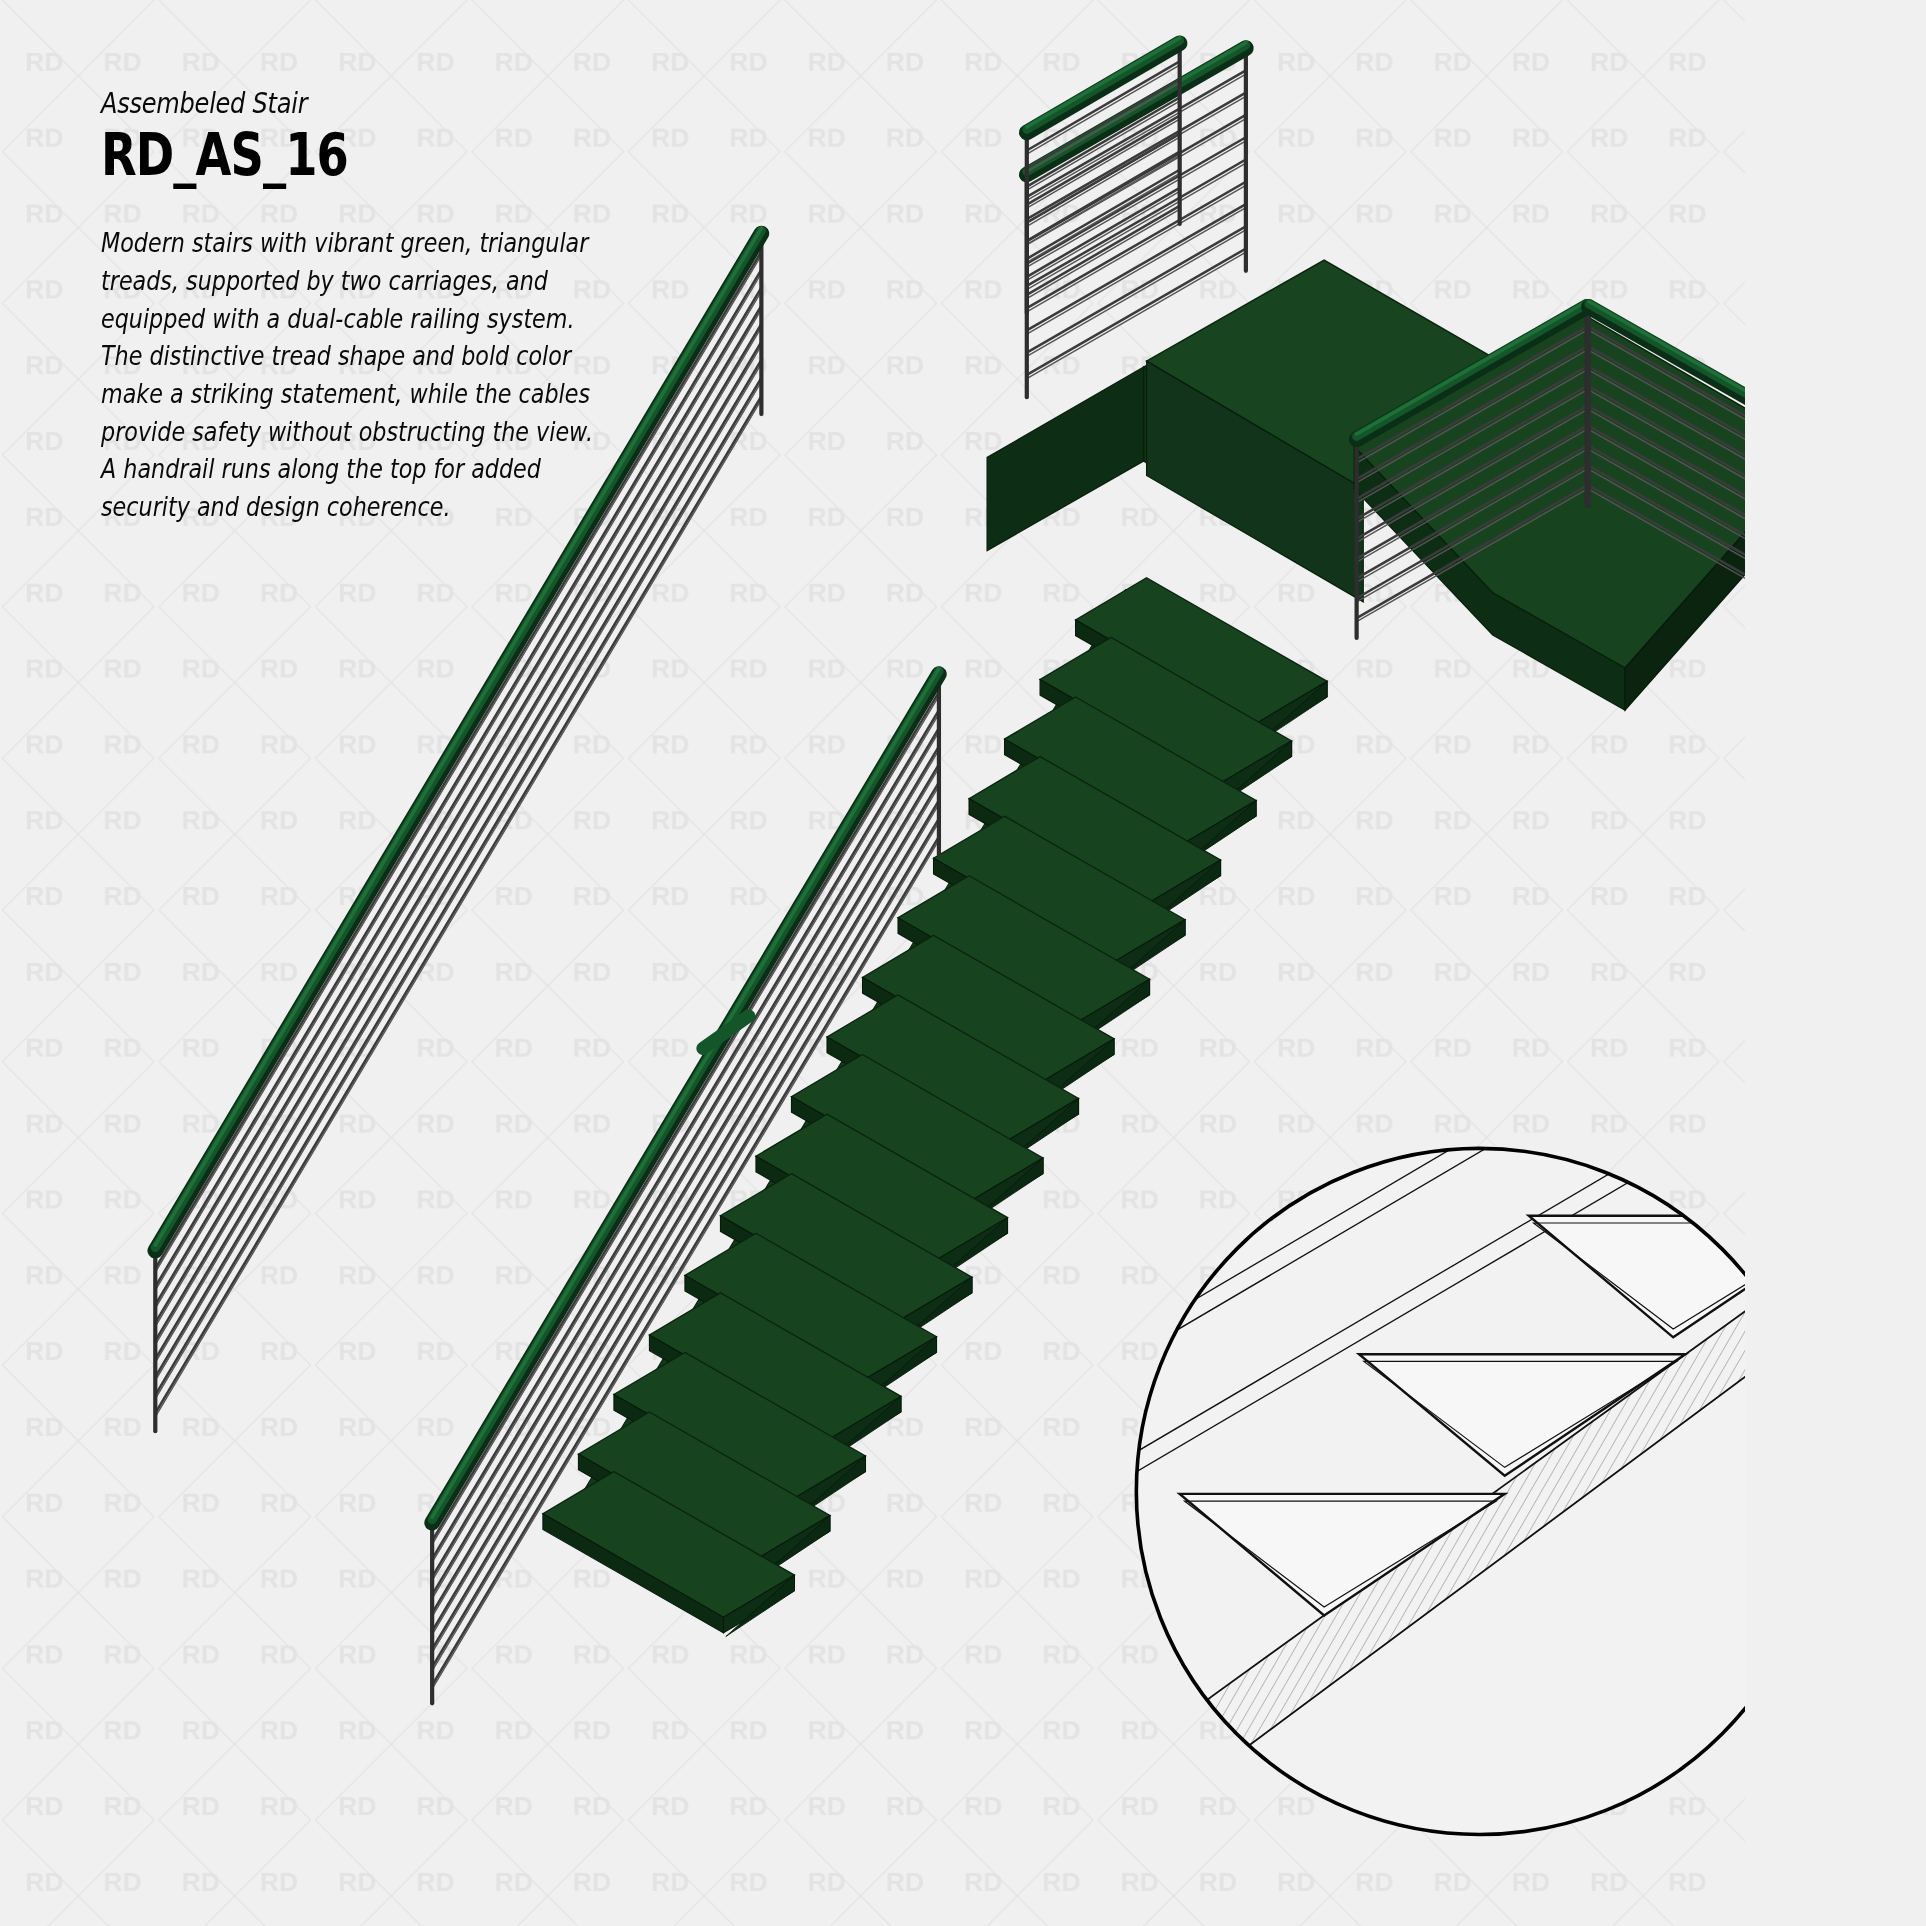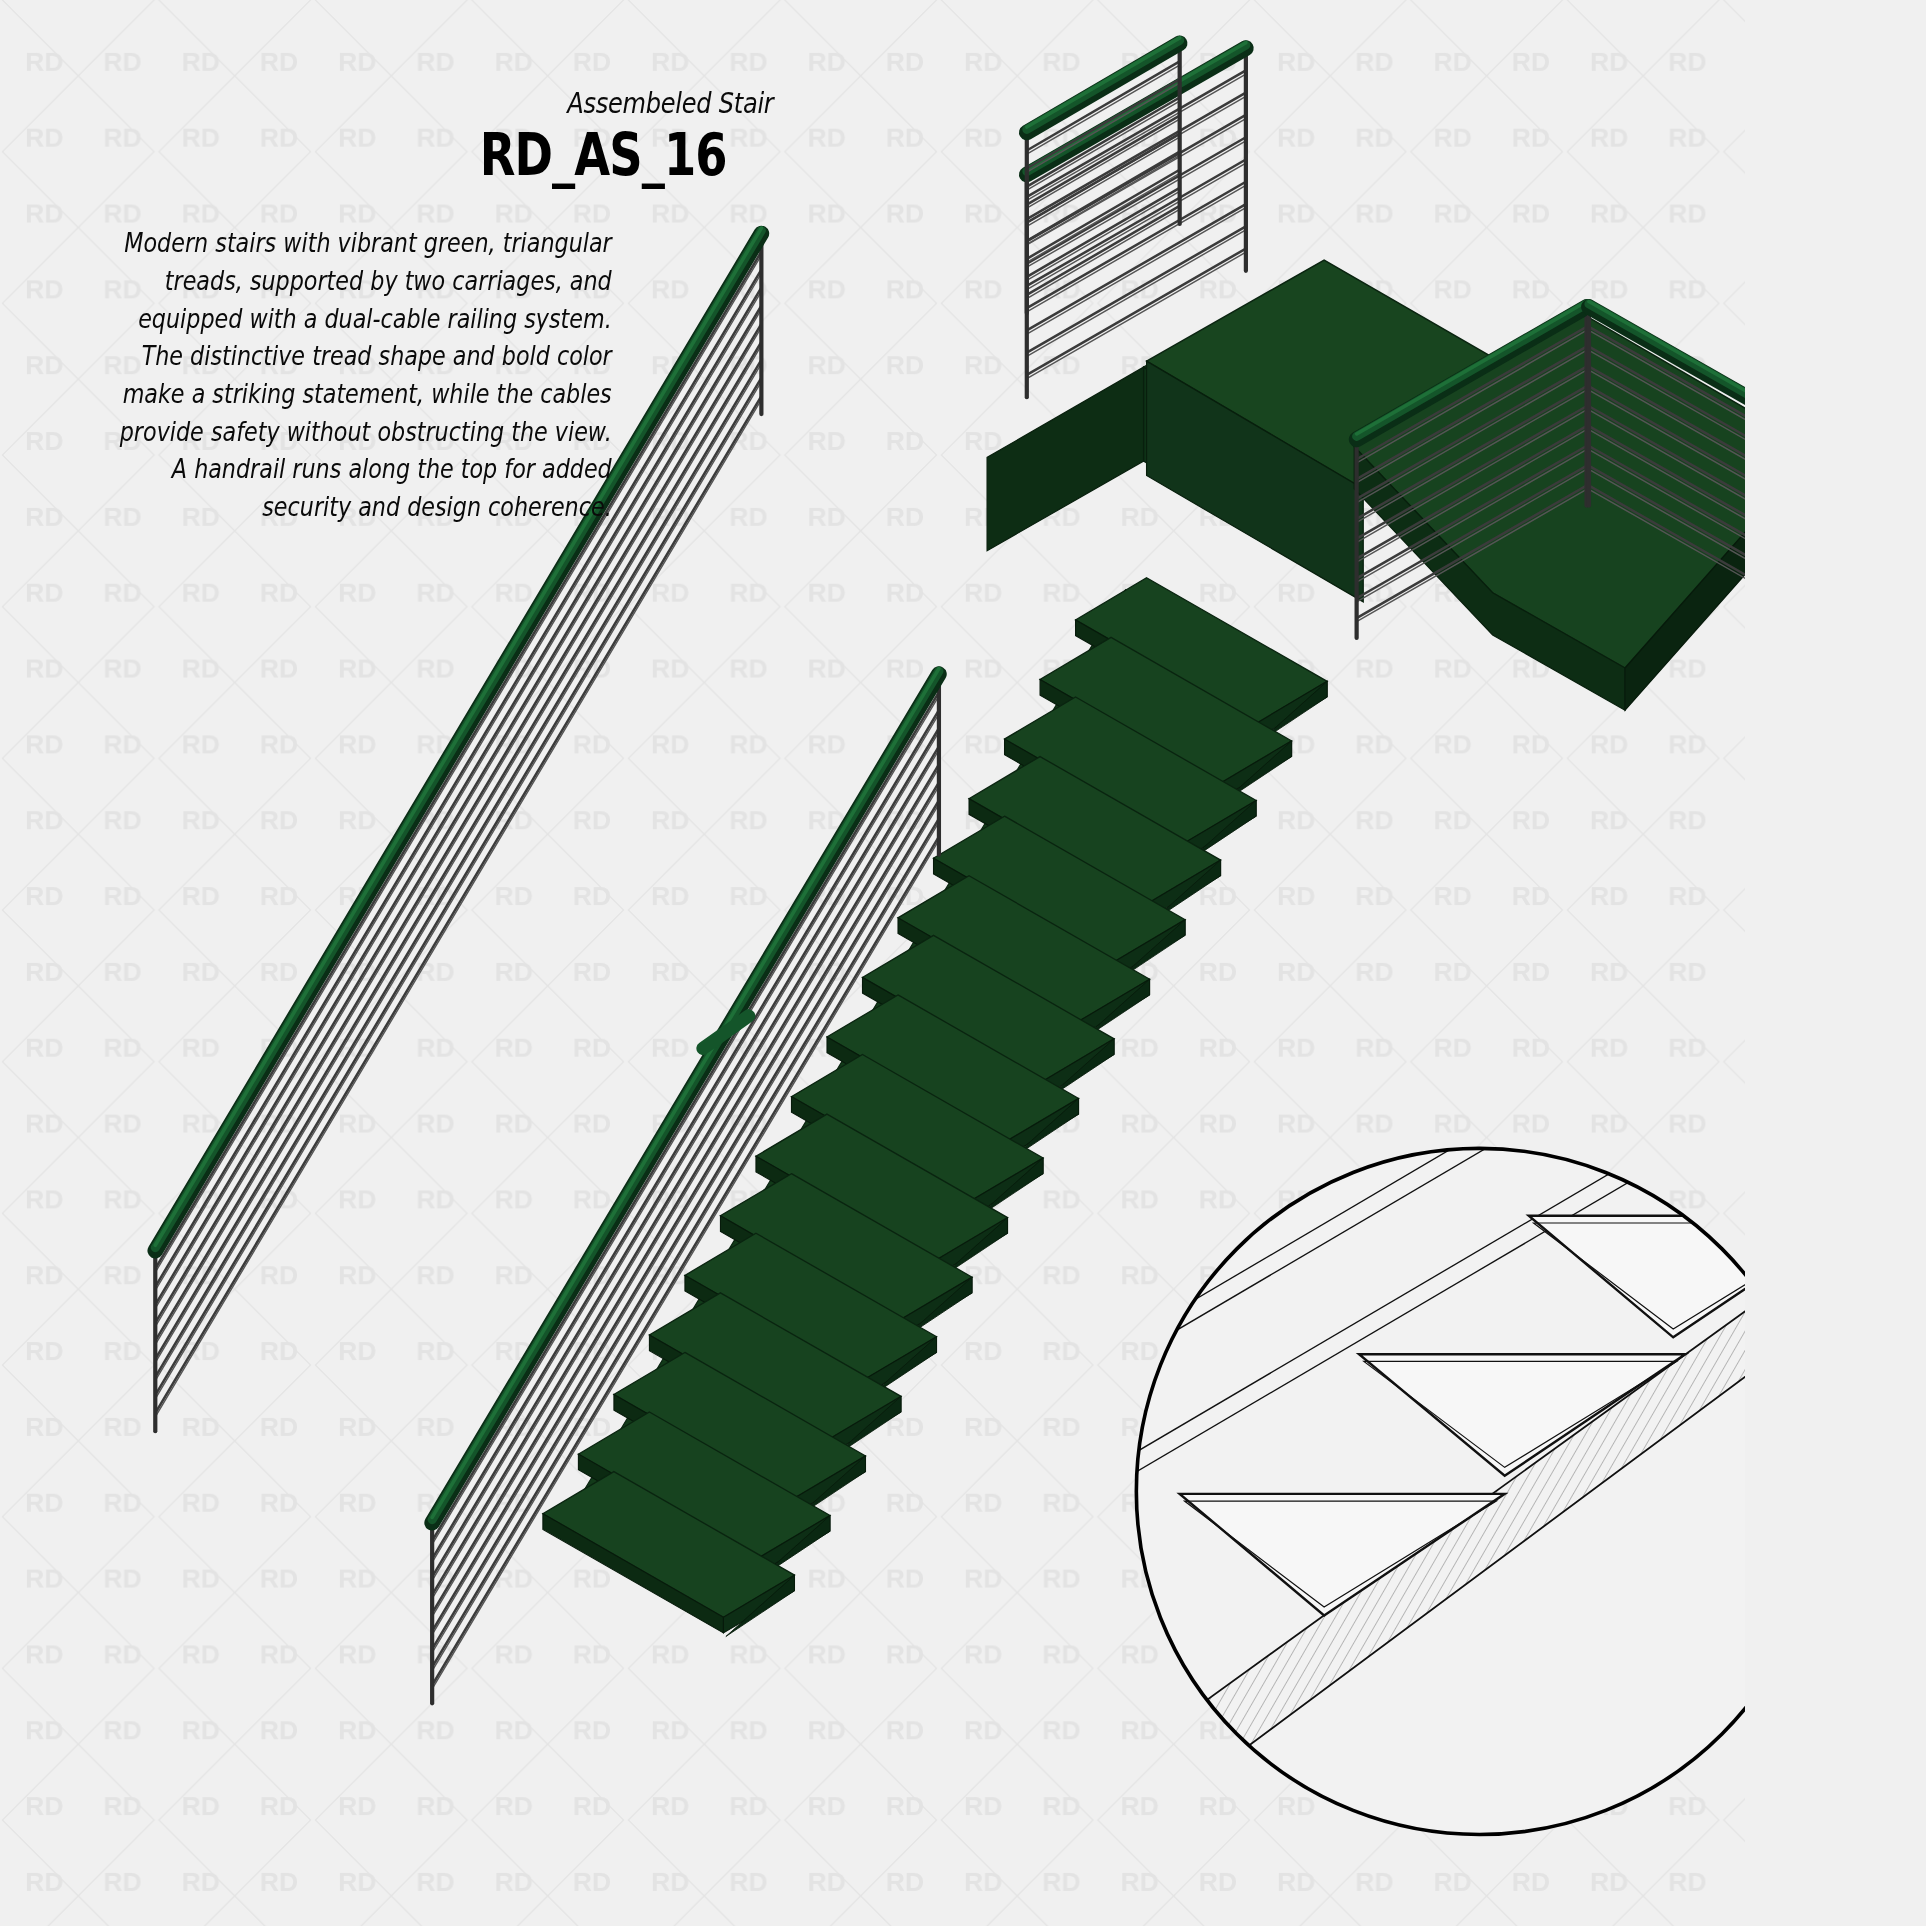--- a/index.html
+++ b/index.html
@@ -8,21 +8,20 @@
     padding: 0;
     background: #f0f0f0;
   }
   #page {
     position: relative;
     width: 1745px;
     height: 1926px;
     background: #f0f0f0;
     overflow: hidden;
     font-family: "Liberation Sans", sans-serif;
-    text-align: right;
   }
   
   #watermark {
     position: absolute;
     inset: 0;
     z-index: 0;
     pointer-events: none;
   }
   
   #text-block {

